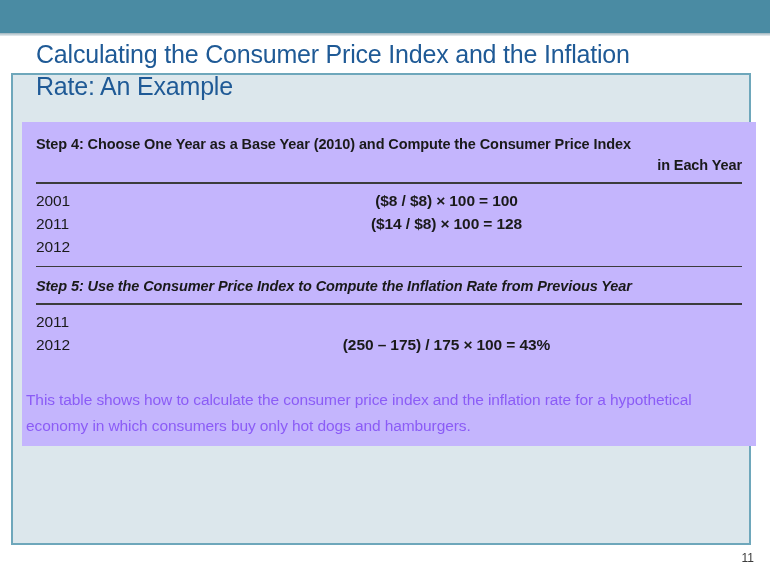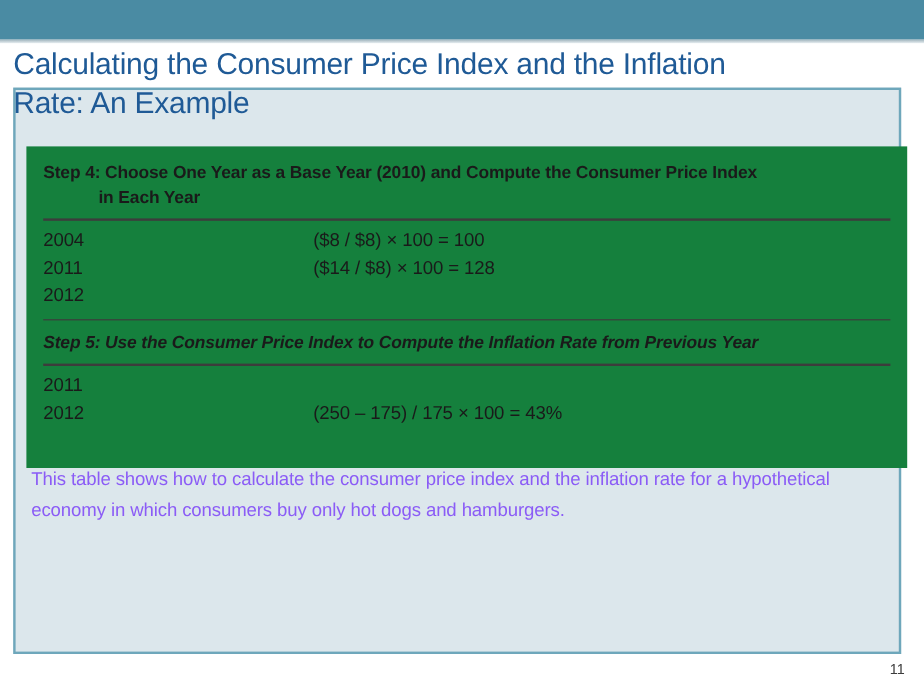--- a/index.html
+++ b/index.html
@@ -30,21 +30,21 @@
     left: 0;
     top: 33px;
     width: 770px;
     height: 3px;
     background: linear-gradient(to bottom, #9fb4bd, #e8eef1);
   }
 
   
   .slide-title {
     position: absolute;
-    left: 11px;
+    left: 36px;
     top: 38px;
     width: 735px;
     color: #1f5a96;
     font-size: 25px;
     line-height: 32px;
     letter-spacing: -0.2px;
     white-space: pre-line;
     z-index: 5;
   }
 
@@ -59,41 +59,42 @@
     border: 2px solid #6ea7bb;
     box-sizing: border-box;
   }
 
   
   .table-card {
     position: absolute;
     left: 22px;
     top: 122px;
     width: 734px;
-    height: 268px;
-    background: #15803d;
+    height: 324px;
+    background: #c4b5fd;
   }
 
   .table-inner {
     position: absolute;
     left: 14px;
     top: 12px;
     width: 706px;
   }
 
   .step-head {
     color: #1a1a1a;
     font-size: 14.5px;
     font-weight: bold;
     line-height: 21px;
     letter-spacing: -0.1px;
   }
   .step-head .cont {
     display: block;
     padding-left: 46px;
+    text-align: right;
   }
 
   .rule {
     height: 0;
     border-top: 2px solid #3c3c3c;
     margin: 0;
   }
   .rule-thin {
     height: 0;
     border-top: 1.5px solid #3c3c3c;
@@ -108,21 +109,23 @@
     line-height: 23px;
     letter-spacing: -0.1px;
   }
   .row .year {
     width: 225px;
     flex: 0 0 225px;
     text-align: left;
   }
   .row .formula {
     flex: 1 1 auto;
+    text-align: center;
     padding-right: 110px;
+    font-weight: bold;
   }
 
   .step4-head { padding-bottom: 6px; }
   .rows-4 { padding-top: 5px; padding-bottom: 8px; }
   .step5-head { padding-top: 9px; padding-bottom: 6px; font-style: italic; }
   .rows-5 { padding-top: 5px; }
 
   
   .caption {
     position: absolute;
@@ -161,21 +164,21 @@
 
     <div class="step-head step4-head">
       <span>Step 4: Choose One Year as a Base Year (2010) and Compute the Consumer Price Index</span>
       <span class="cont">in Each Year</span>
     </div>
 
     <div class="rule"></div>
 
     <div class="rows-4">
       <div class="row">
-        <span class="year">2004</span>
+        <span class="year">2001</span>
         <span class="formula">($8 / $8) × 100 = 100</span>
       </div>
       <div class="row">
         <span class="year">2011</span>
         <span class="formula">($14 / $8) × 100 = 128</span>
       </div>
       <div class="row">
         <span class="year">2012</span>
       </div>
     </div>

